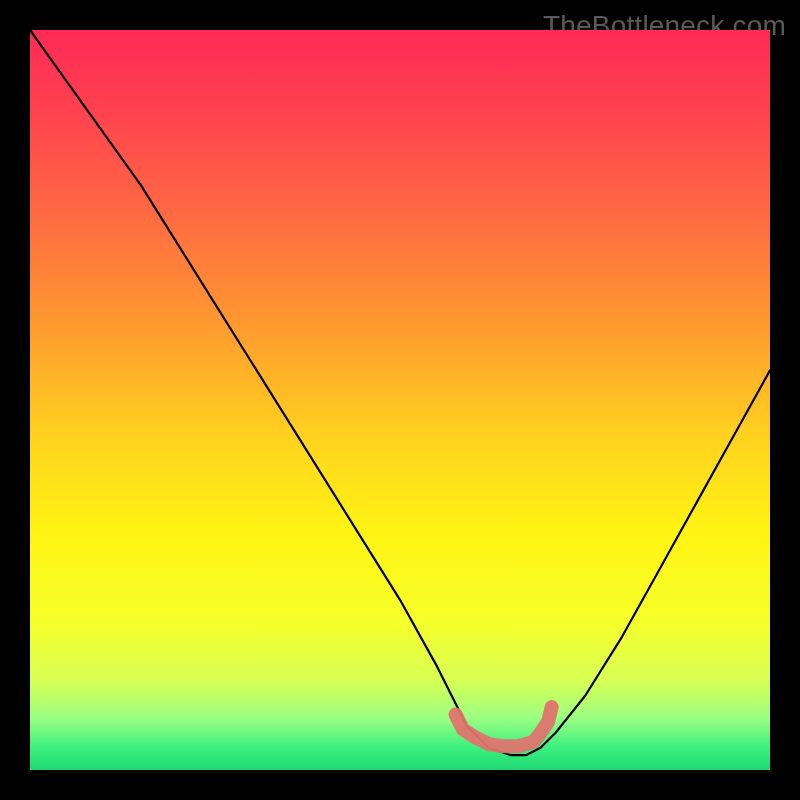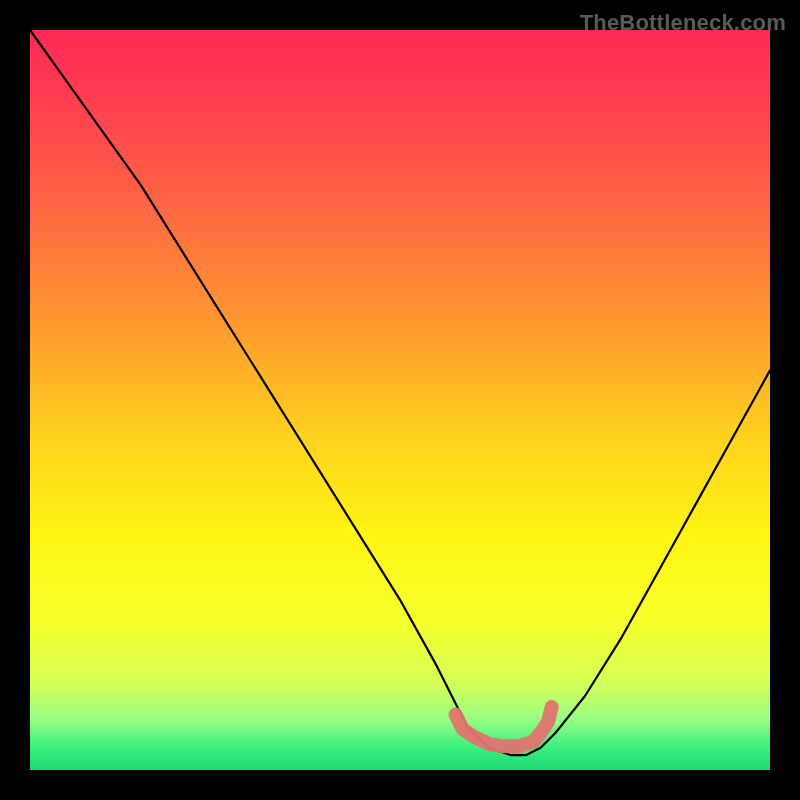--- a/index.html
+++ b/index.html
@@ -14,22 +14,22 @@
     position: relative;
     width: 800px;
     height: 800px;
     background: #000;
   }
   .watermark {
     position: absolute;
     top: 10px;
     right: 14px;
     color: #5a5a5a;
-    font-size: 22px;
-    font-weight: 700;
+    font-size: 28px;
+    font-weight: 400;
     letter-spacing: 0.2px;
   }
   svg {
     position: absolute;
     top: 0;
     left: 0;
   }
 </style>
 </head>
 <body>

